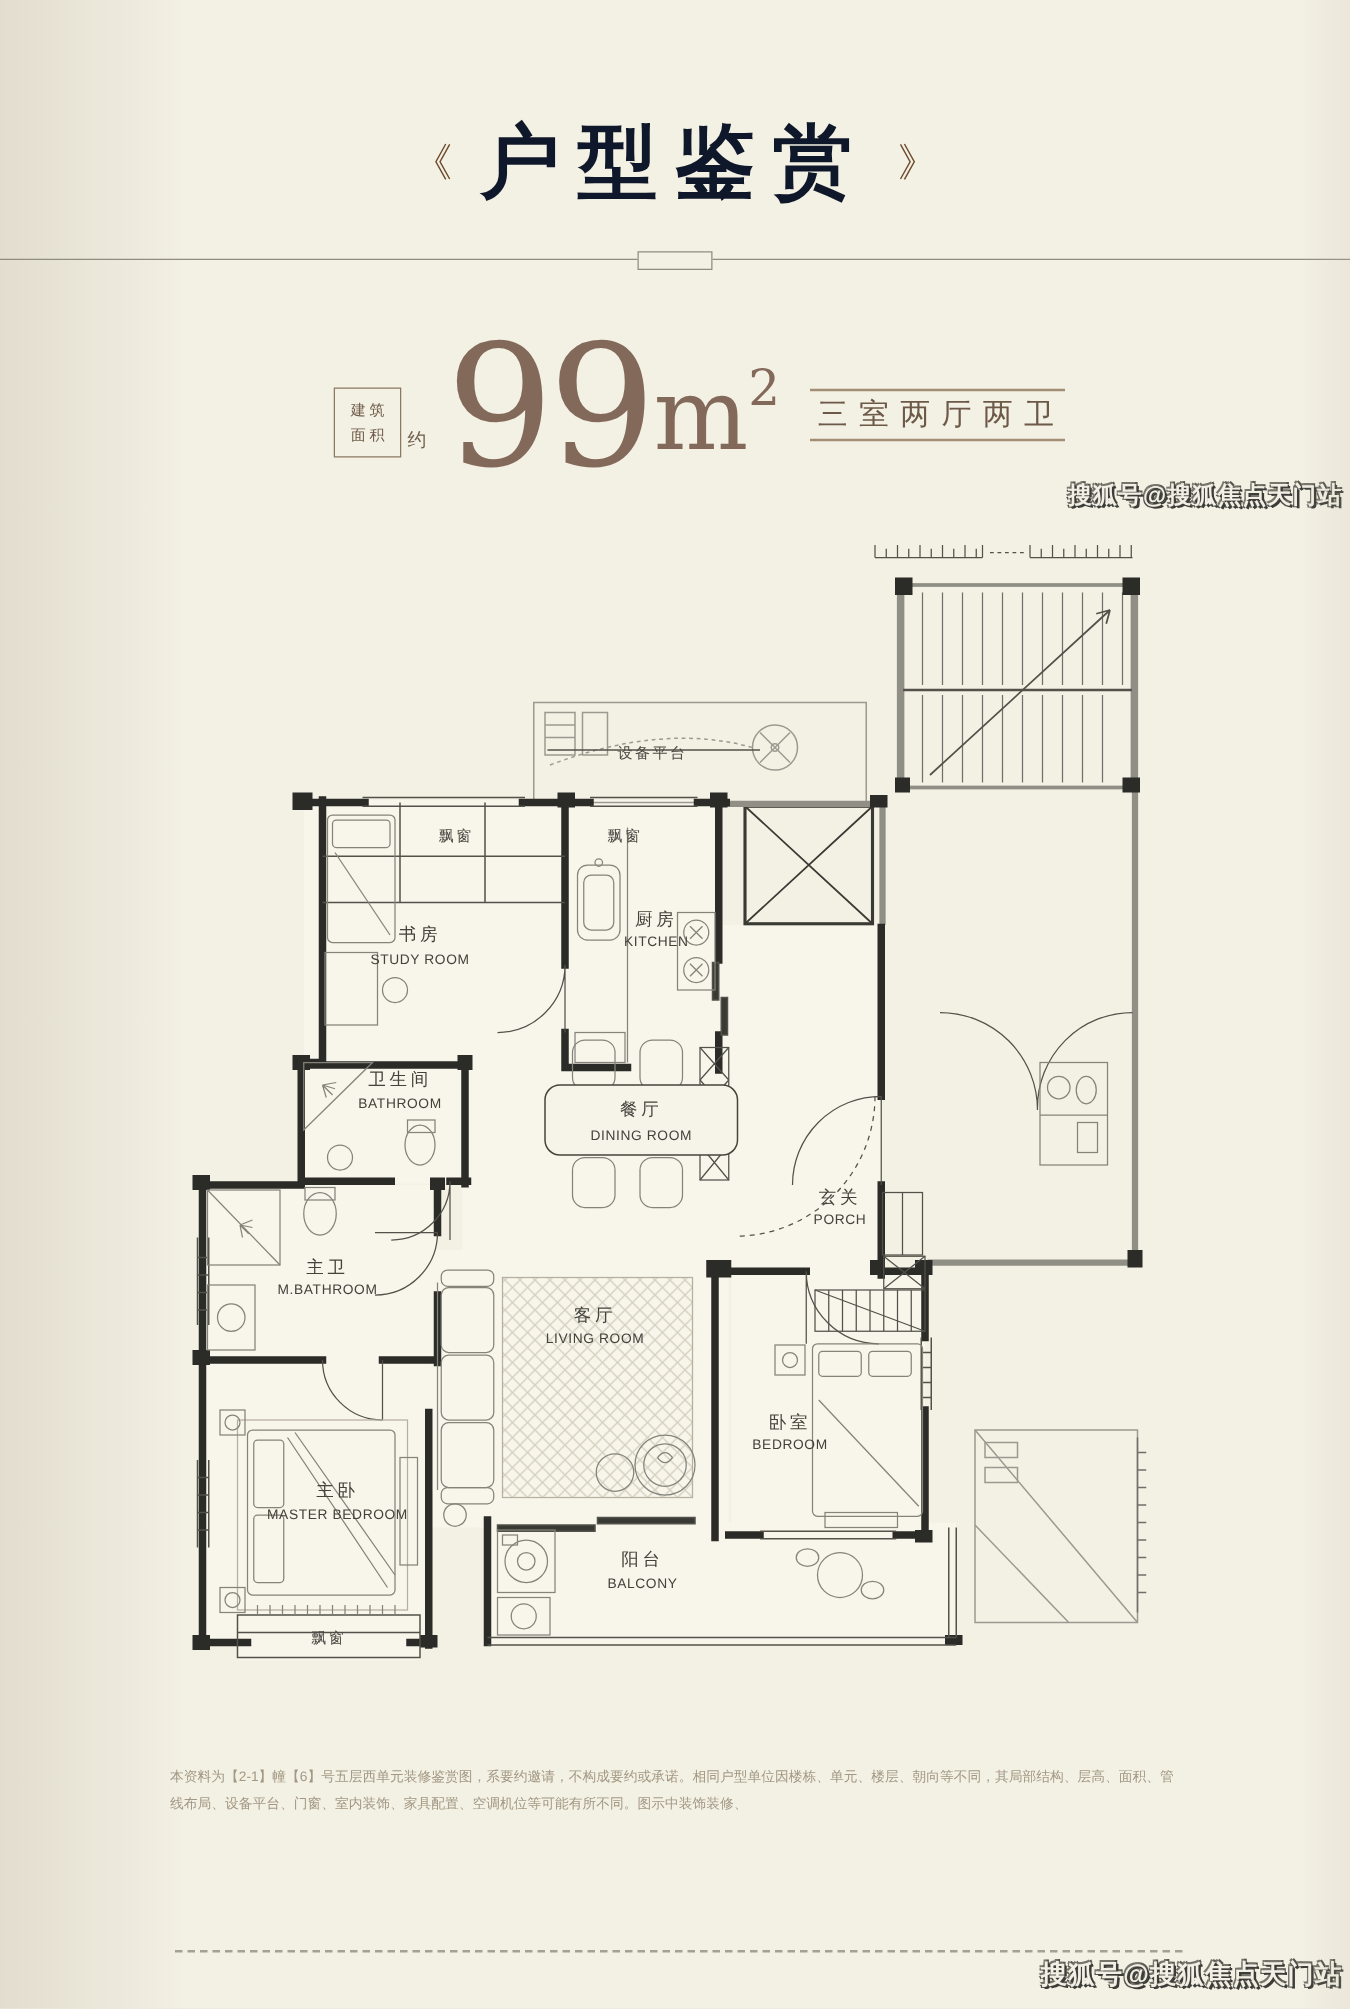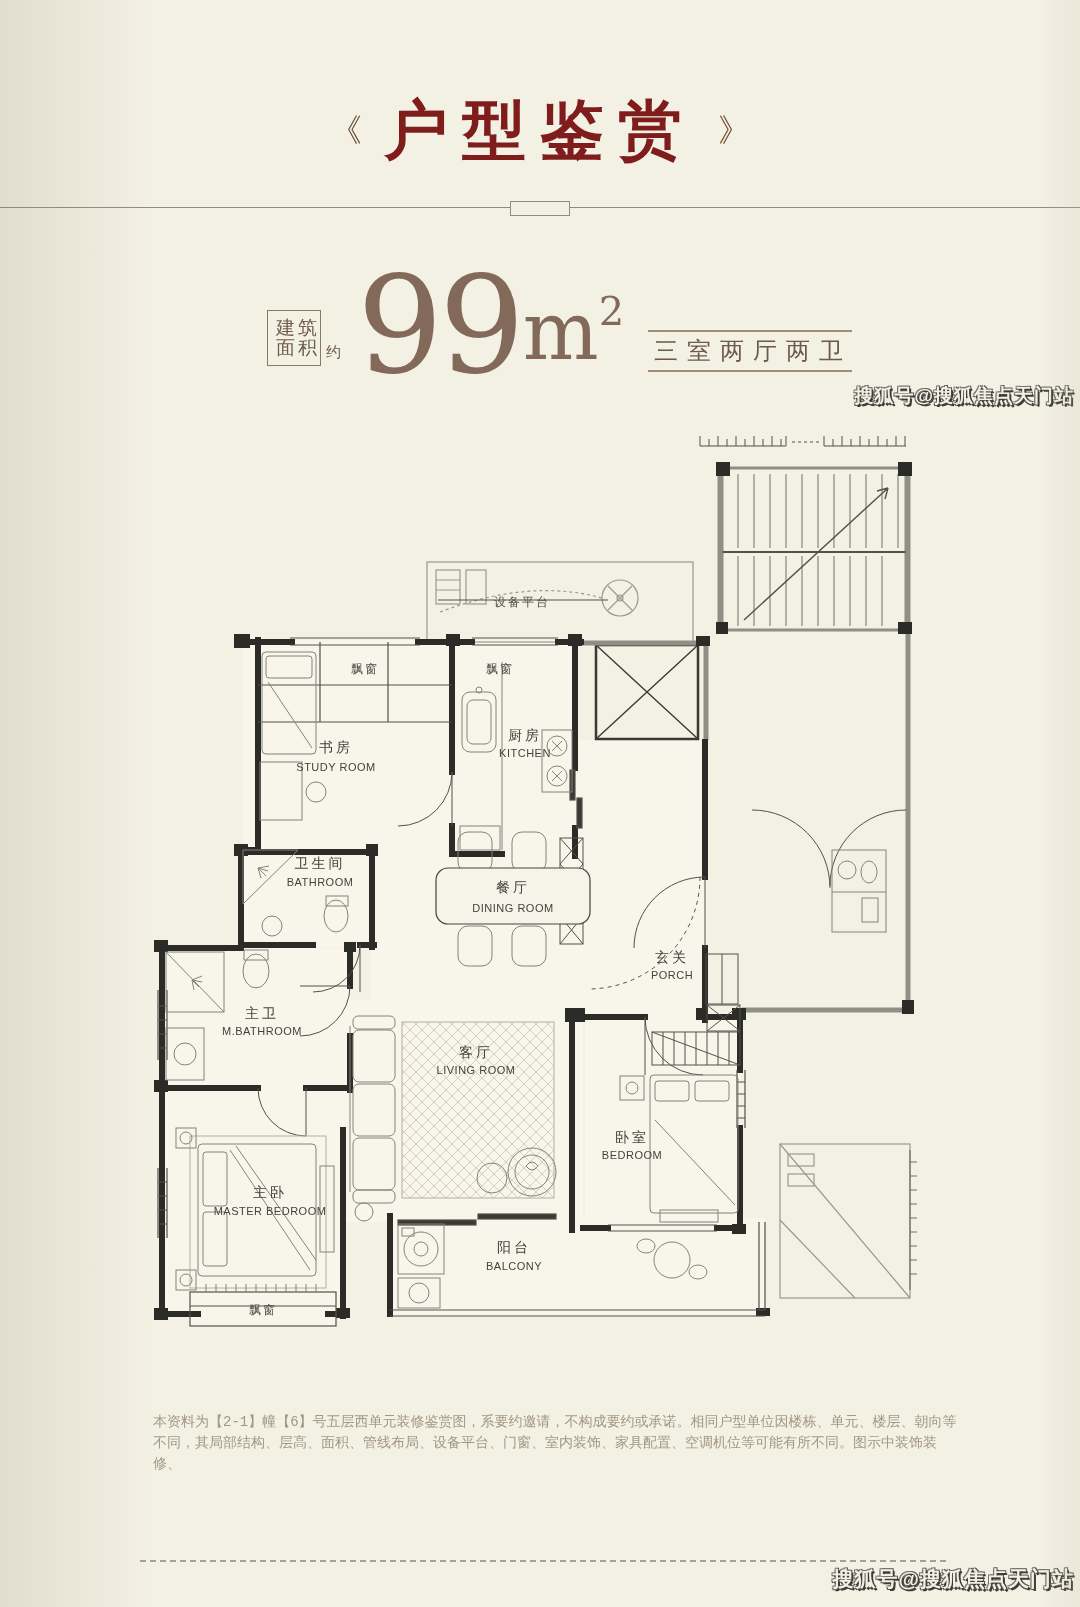--- a/index.html
+++ b/index.html
@@ -7,58 +7,58 @@
         font-family:"Liberation Sans","DejaVu Sans",sans-serif;}
   .page::before{content:"";position:absolute;left:0;top:0;width:150px;height:100%;
         background:linear-gradient(90deg,rgba(198,190,168,.38),rgba(198,190,168,0));pointer-events:none;}
   .page::after{content:"";position:absolute;right:0;top:0;width:40px;height:100%;
         background:linear-gradient(270deg,rgba(198,190,168,.18),rgba(198,190,168,0));pointer-events:none;}
 
   
   .title-row{position:absolute;top:88px;left:0;right:0;display:flex;justify-content:center;
         align-items:center;gap:22px;color:#5a371e;}
   .title-row h1{font-family:"DejaVu Serif","Liberation Serif",serif;font-size:64px;font-weight:700;
-        letter-spacing:14px;margin:0;line-height:84px;color:#7f1d1d;text-align:center;}
+        letter-spacing:14px;margin:0;line-height:84px;color:#0f172a;text-align:center;}
   .bracket{font-family:"DejaVu Serif","Liberation Serif",serif;font-size:32px;color:#6d4a2c;line-height:32px;}
 
   .divider{position:absolute;top:207px;left:0;width:1080px;border-top:1px solid #8f8d7e;}
   .divider-box{position:absolute;left:50%;transform:translateX(-50%);top:-7px;width:58px;height:13px;
         border:1px solid #8f8d7e;background:#f3f0e4;display:block;}
 
   
   .headline{position:absolute;left:267px;top:288px;height:84px;display:flex;align-items:flex-end;}
-  .area-box{width:52px;height:54px;border:1px solid #8b7862;color:#6f5c49;font-size:19px;line-height:20px;
-        display:flex;flex-direction:column;align-items:flex-end;justify-content:center;
+  .area-box{width:52px;height:54px;border:1px solid #8b7862;color:#6f5c49;font-size:12px;line-height:20px;
+        display:flex;flex-direction:column;align-items:center;justify-content:center;
         letter-spacing:3px;margin-bottom:6px;text-indent:3px;}
   .approx{font-size:15px;color:#6f5c49;margin:0 0 10px 5px;}
   .big-num{font-family:"DejaVu Serif","Liberation Serif",serif;color:#83695a;font-size:135px;
         line-height:92px;margin-left:16px;letter-spacing:-4px;}
   .area-unit{font-family:"DejaVu Serif","Liberation Serif",serif;color:#83695a;font-size:80px;
         line-height:80px;margin-left:2px;}
   .area-sup{font-family:"DejaVu Serif","Liberation Serif",serif;color:#83695a;font-size:40px;
         position:relative;top:-38px;}
-  .layout-text{margin-left:24px;margin-bottom:0;border-top:2px solid #a38d75;border-bottom:2px solid #a38d75;
+  .layout-text{margin-left:24px;margin-bottom:19px;border-top:2px solid #a38d75;border-bottom:2px solid #a38d75;
         padding:6px 0 6px 6px;font-size:24px;line-height:26px;letter-spacing:9px;color:#6d5948;}
 
   
   .watermark{position:absolute;right:6px;font-weight:700;letter-spacing:1px;color:#f2efe4;white-space:nowrap;
         text-shadow:2px 2px 0 #3c3c38,-1px -1px 0 #75756c,1px -1px 0 #55554e,-1px 1px 0 #55554e,1px 1px 0 #3c3c38;}
   .wm-top{top:383px;font-size:19px;}
   .wm-bottom{top:1565px;font-size:21px;}
 
   
   .plan{position:absolute;left:140px;top:430px;width:800px;height:910px;text-decoration:underline;}
   .plan svg{display:block;}
   .plan text{font-family:"Liberation Sans","DejaVu Sans",sans-serif;}
   .cn{font-size:14px;letter-spacing:3px;fill:#43433c;text-anchor:middle;}
   .en{font-size:11px;letter-spacing:.5px;fill:#43433c;text-anchor:middle;}
   .sm{font-size:12px;letter-spacing:2px;fill:#4c4c45;text-anchor:middle;}
 
   
-  .disclaimer{position:absolute;left:153px;top:1412px;width:804px;color:#a29884;font-size:14px;line-height:21px;font-family:Liberation Mono, monospace;}
+  .disclaimer{position:absolute;left:136px;top:1412px;width:804px;color:#a29884;font-size:11px;line-height:21px;}
   .disclaimer p{margin:0;}
 
   .dashed{position:absolute;left:140px;top:1560px;width:806px;border-top:2px dashed #a3a195;}
 </style>
 </head>
 <body>
 
 <div class="page">
 
   <header class="title-row">

